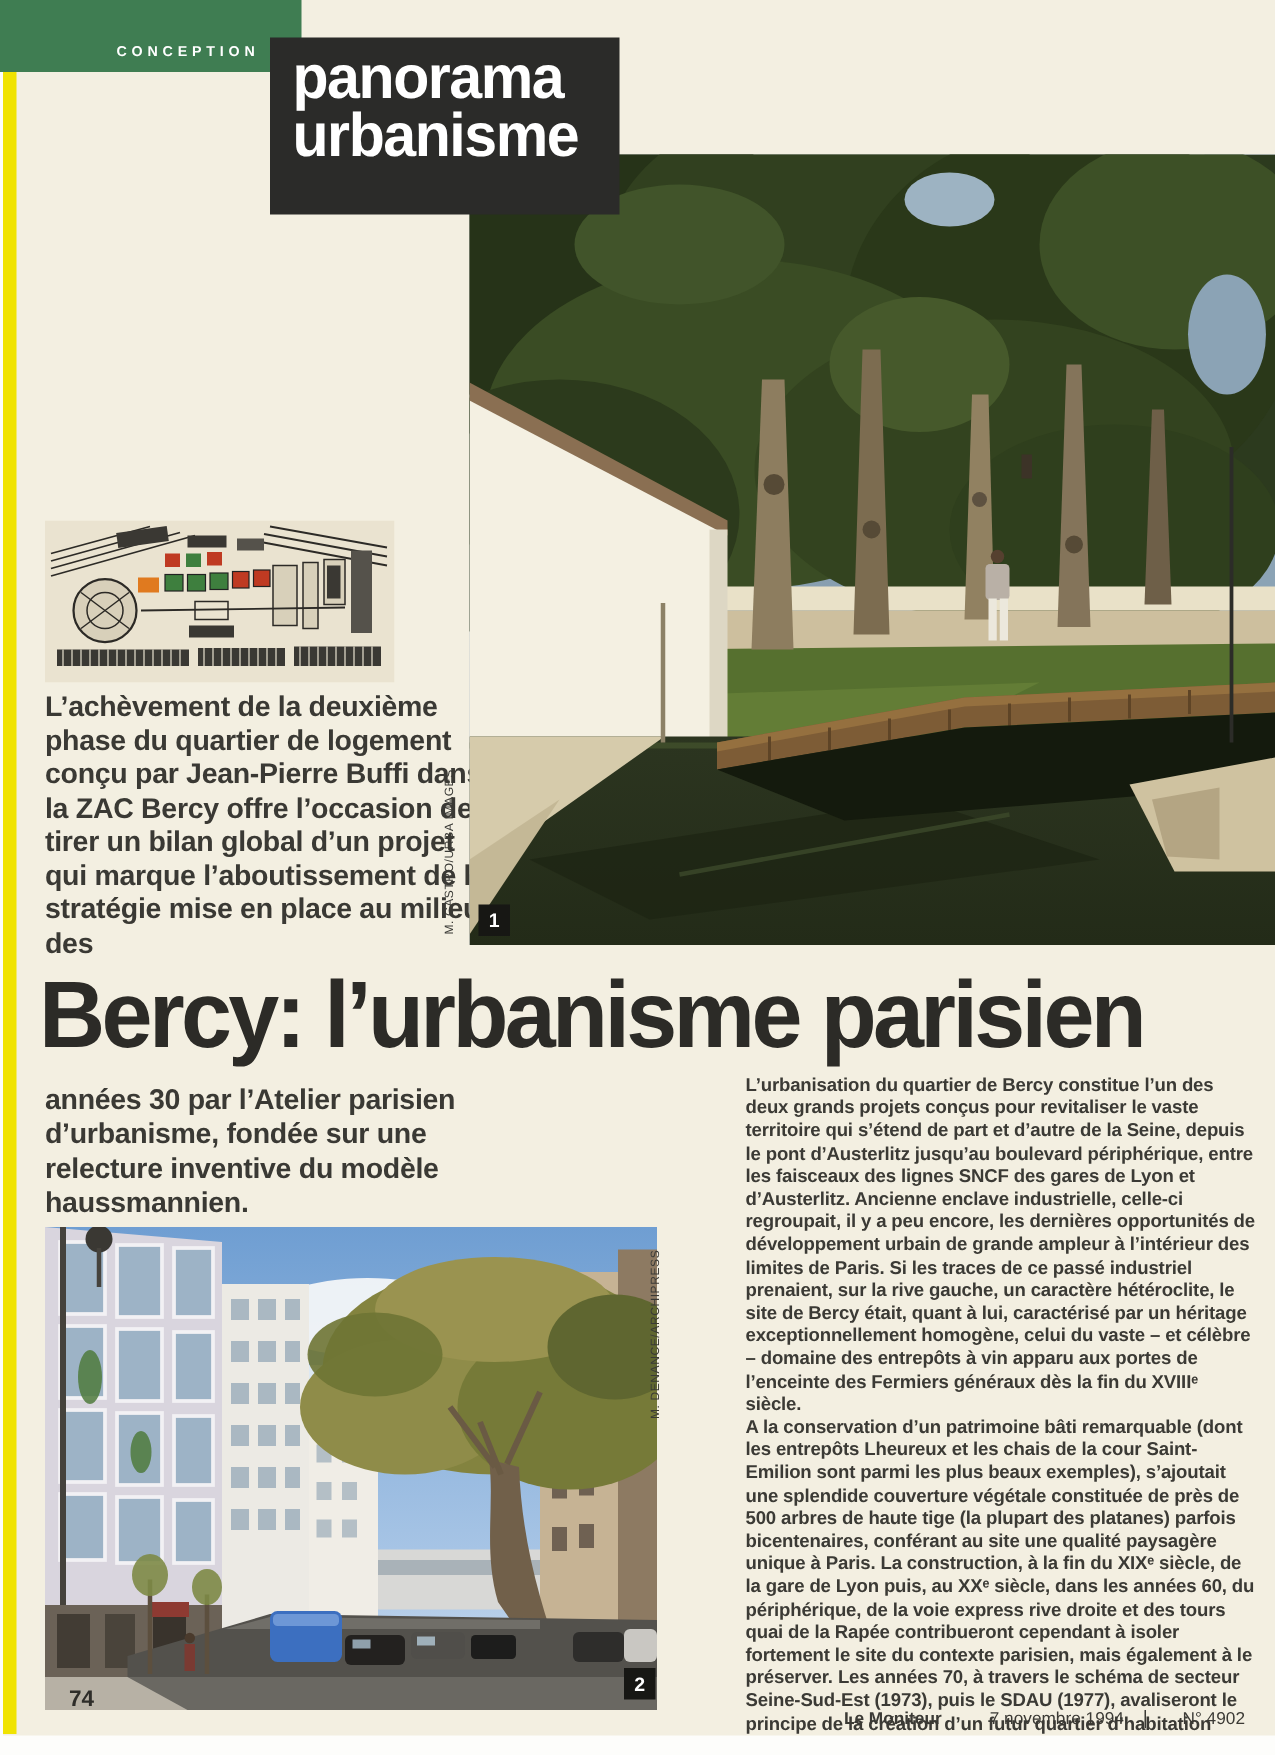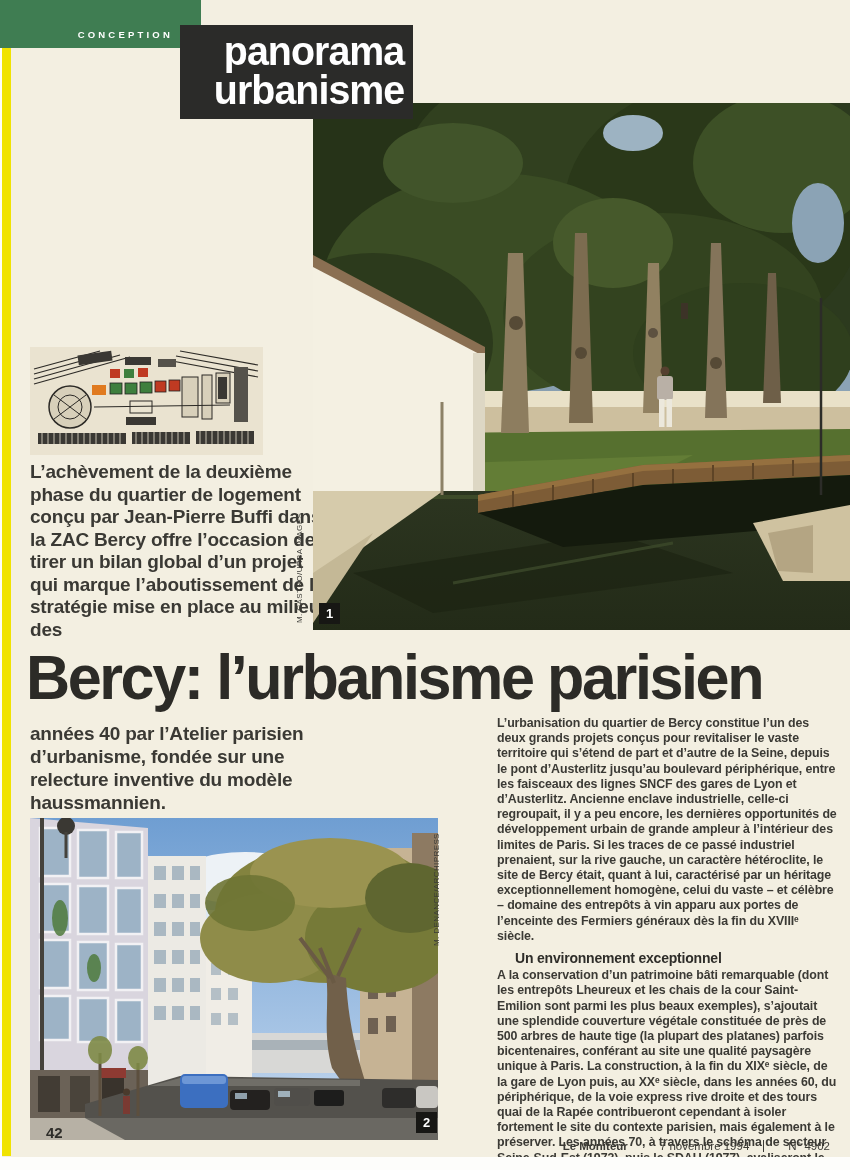--- a/index.html
+++ b/index.html
@@ -12,22 +12,22 @@
   
   .green-bar{position:absolute;left:0;top:0;width:201px;height:48px;background:#3f7d52;}
   .kicker{
     position:absolute;right:28px;top:29px;color:#fff;font-size:9.5px;font-weight:bold;
     letter-spacing:3.2px;
   }
   
   .yellow-strip{position:absolute;left:2px;top:48px;width:9px;height:1108px;background:#f0e301;}
   
   .black-box{
-    position:absolute;left:180px;top:25px;width:233px;height:94px;background:#2b2b29;
-    z-index:5; color:#fff; padding:0;text-align:right;
+    position:absolute;left:180px;top:25px;width:233px;height:118px;background:#2b2b29;
+    z-index:5; color:#fff; padding:0;
   }
   .black-box .line{
     display:block;margin-left:15px;font-weight:bold;font-size:41px;line-height:0.95;
     letter-spacing:-1px; transform:scaleX(0.96); transform-origin:left;
   }
   .black-box .line:first-child{margin-top:7px;}
   
   .photo1{position:absolute;left:313px;top:103px;width:537px;height:527px;z-index:1;}
   .photo1 svg{display:block;width:100%;height:100%;}
   
@@ -237,21 +237,21 @@
         <path d="M106,85 L106,97 M112,85 L112,97 M118,85 L118,97 M124,85 L124,97 M130,85 L130,97 M136,85 L136,97 M142,85 L142,97 M148,85 L148,97 M154,85 L154,97"></path>
         <path d="M170,84 L170,97 M176,84 L176,97 M182,84 L182,97 M188,84 L188,97 M194,84 L194,97 M200,84 L200,97 M206,84 L206,97 M212,84 L212,97 M218,84 L218,97"></path>
       </g>
     </svg>
   </div>
 
   <div class="standfirst">L’achèvement de la deuxième phase du quartier de logement conçu par Jean-Pierre Buffi dans la ZAC Bercy offre l’occasion de tirer un bilan global d’un projet qui marque l’aboutissement de la stratégie mise en place au milieu des</div>
 
   <div class="headline">Bercy: l’urbanisme parisien</div>
 
-  <div class="standfirst2">années 40 par l’Atelier parisien d’urbanisme, fondée sur une relecture inventive du modèle haussmannien.</div>
+  <div class="standfirst2">années 30 par l’Atelier parisien d’urbanisme, fondée sur une relecture inventive du modèle haussmannien.</div>
 
   <div class="photo2">
     <svg viewBox="0 0 408 322" preserveAspectRatio="none">
       <defs>
         <linearGradient id="sky2" x1="0" y1="0" x2="0" y2="1">
           <stop offset="0" stop-color="#6f9ed2"></stop>
             <stop offset="0.7" stop-color="#a9c6e6"></stop>
             <stop offset="1" stop-color="#cfdef0"></stop>
         </linearGradient>
       </defs>
@@ -369,25 +369,24 @@
       <line x1="12" y1="0" x2="12" y2="252" stroke="#45423c" stroke-width="4"></line>
       <circle cx="36" cy="8" r="9" fill="#3a3833"></circle>
       <line x1="36" y1="14" x2="36" y2="40" stroke="#45423c" stroke-width="3"></line>
     </svg>
   </div>
   <div class="credit credit2">M. DENANCE/ARCHIPRESS</div>
   <div class="badge badge2">2</div>
 
   <div class="bodycol">
     <p>L’urbanisation du quartier de Bercy constitue l’un des deux grands projets conçus pour revitaliser le vaste territoire qui s’étend de part et d’autre de la Seine, depuis le pont d’Austerlitz jusqu’au boulevard périphérique, entre les faisceaux des lignes SNCF des gares de Lyon et d’Austerlitz. Ancienne enclave industrielle, celle-ci regroupait, il y a peu encore, les dernières opportunités de développement urbain de grande ampleur à l’intérieur des limites de Paris. Si les traces de ce passé industriel prenaient, sur la rive gauche, un caractère hétéroclite, le site de Bercy était, quant à lui, caractérisé par un héritage exceptionnellement homogène, celui du vaste – et célèbre – domaine des entrepôts à vin apparu aux portes de l’enceinte des Fermiers généraux dès la fin du XVIIIᵉ siècle.</p>
-    <p class="subhead">Un environnement exceptionnel</p>
     <p>A la conservation d’un patrimoine bâti remarquable (dont les entrepôts Lheureux et les chais de la cour Saint-Emilion sont parmi les plus beaux exemples), s’ajoutait une splendide couverture végétale constituée de près de 500 arbres de haute tige (la plupart des platanes) parfois bicentenaires, conférant au site une qualité paysagère unique à Paris. La construction, à la fin du XIXᵉ siècle, de la gare de Lyon puis, au XXᵉ siècle, dans les années 60, du périphérique, de la voie express rive droite et des tours quai de la Rapée contribueront cependant à isoler fortement le site du contexte parisien, mais également à le préserver. Les années 70, à travers le schéma de secteur Seine-Sud-Est (1973), puis le SDAU (1977), avaliseront le principe de la création d’un futur quartier d’habitation organisé autour d’un grand parc à l’emplacement du domaine des entrepôts à vin. Le début des années 80, avec la construction du Palais Omnisports de Bercy – proposé à l’occasion de la candidature de Paris aux jeux</p>
   </div>
 
-  <div class="pagenum">42</div>
+  <div class="pagenum">74</div>
   <div class="footer-right">
     <span class="mag">Le Moniteur</span>
     <span class="date">7 novembre 1994</span>
     <span class="issue">N° 4902</span>
   </div>
 
   <div class="left-white"></div>
   <div class="bottom-white"></div>
 </div>
 

